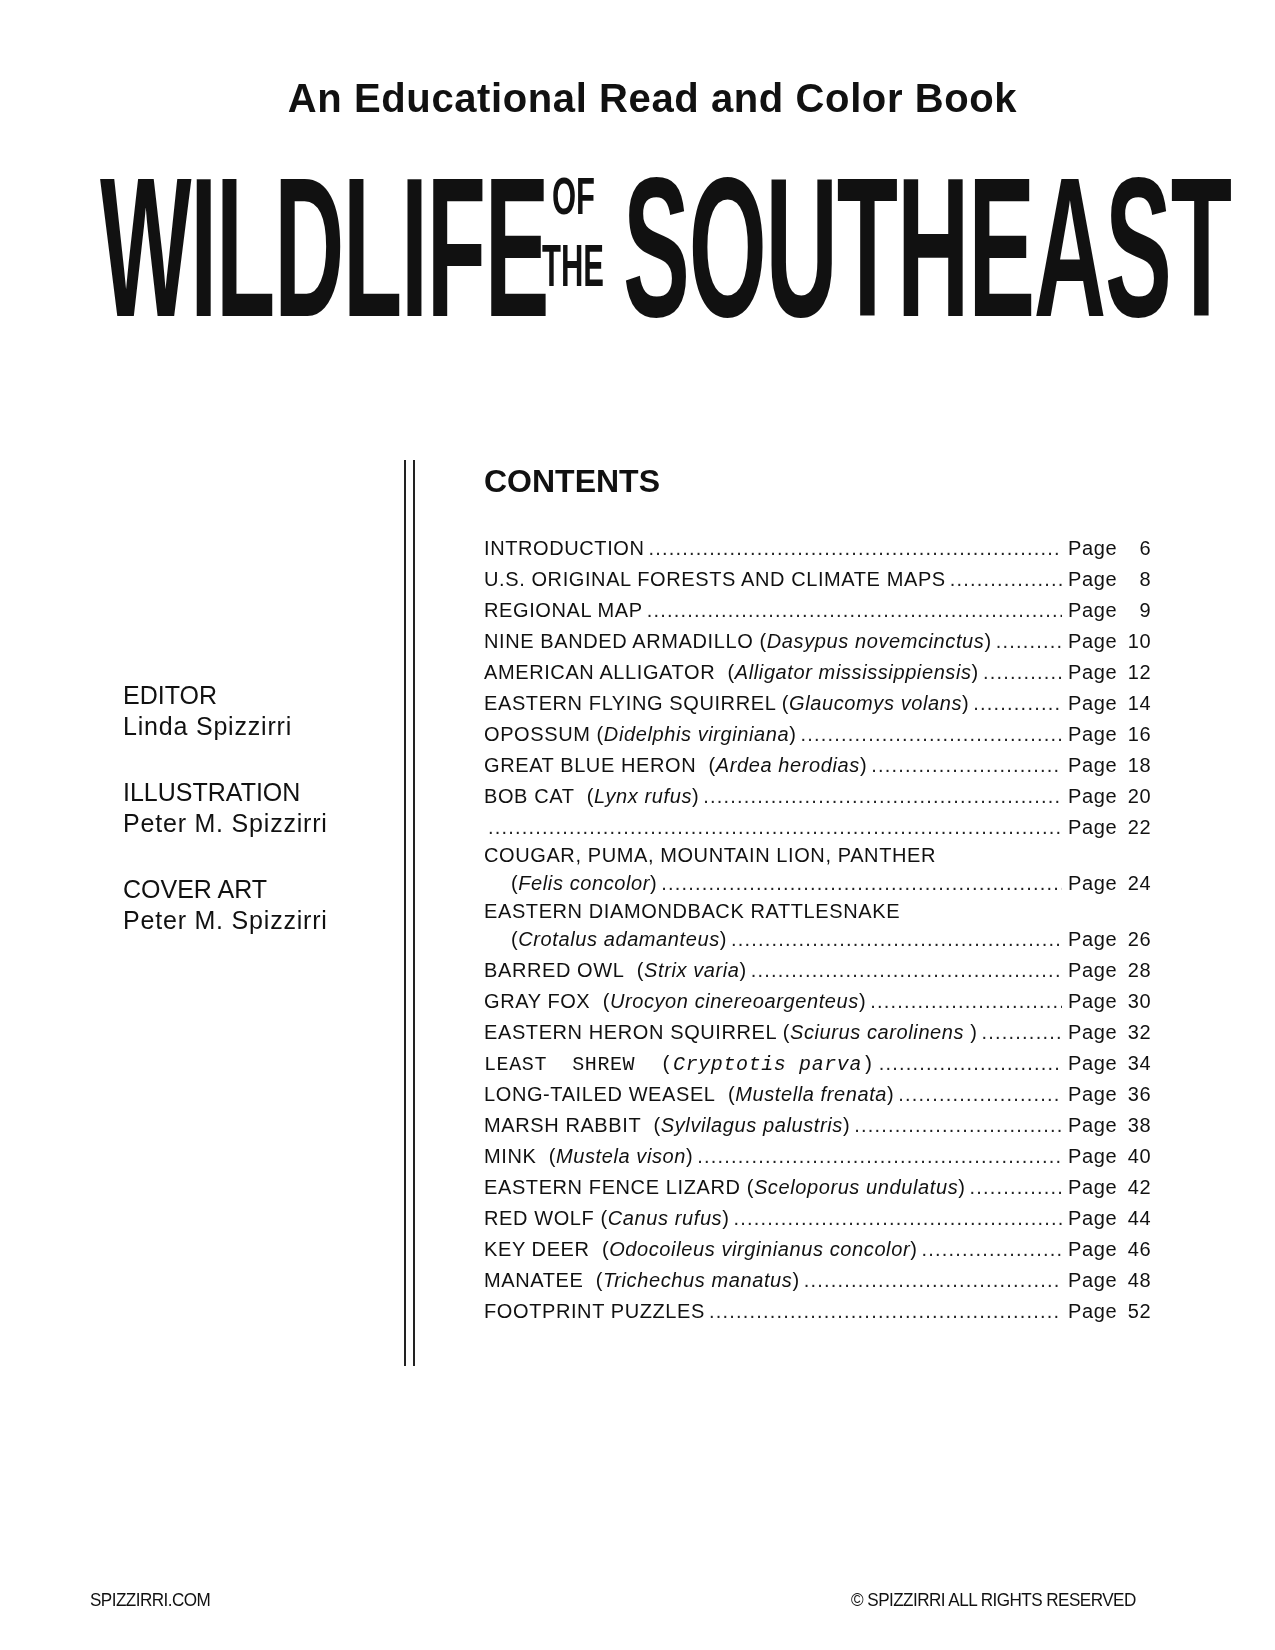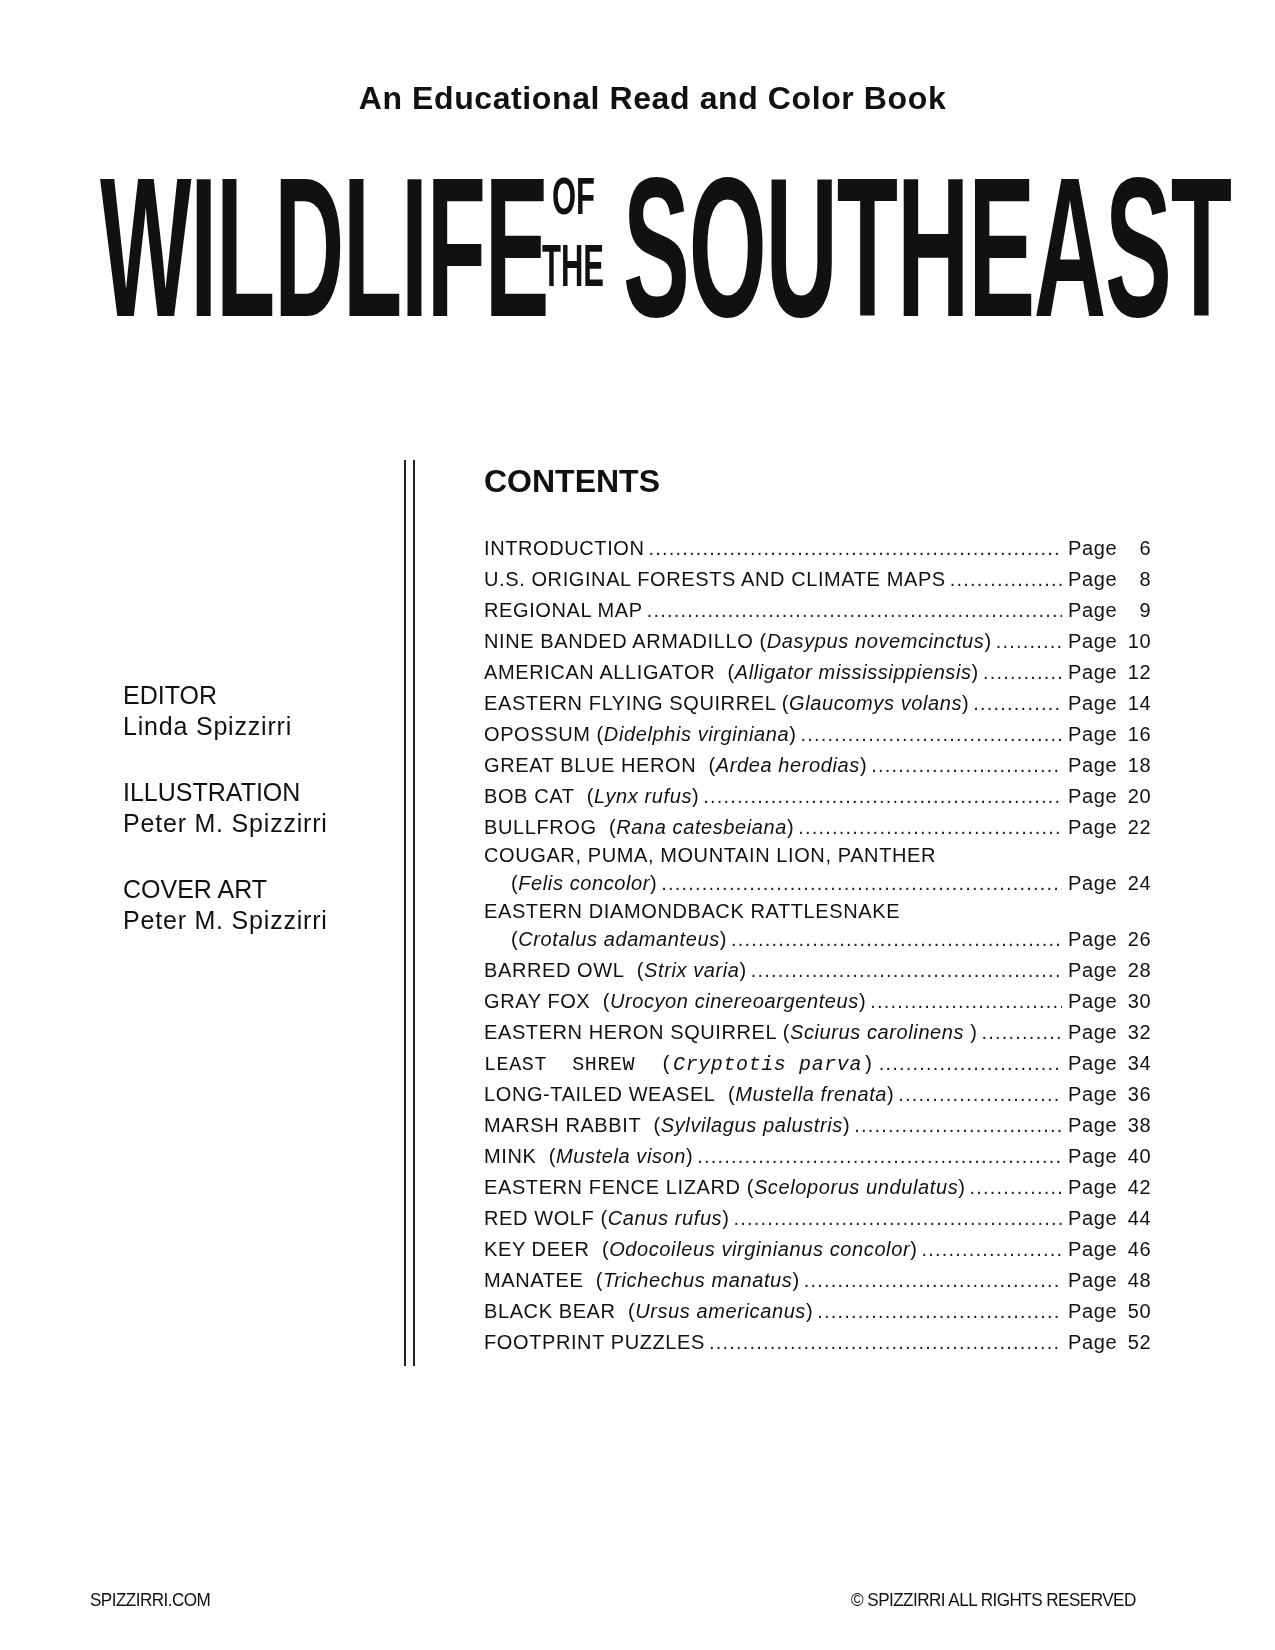--- a/index.html
+++ b/index.html
@@ -9,21 +9,21 @@
       color: #111111;
       font-family: "Liberation Sans", "DejaVu Sans", sans-serif;
       overflow: hidden;
     }
     .page { position: relative; width: 1275px; height: 1650px; }
 
     
     .subtitle {
       position: absolute; left: 0; width: 1275px; top: 76px;
       text-align: center;
-      font-weight: bold; font-size: 32px; letter-spacing: 0.6px;
+      font-weight: bold; font-size: 40px; letter-spacing: 0.6px;
       padding-left: 30px;
       line-height: 44px;
     }
     .big {
       position: absolute; top: 148px;
       font-family: "Liberation Sans", sans-serif;
       font-weight: bold;
       font-size: 170px;
       line-height: 170px;
       height: 170px;
@@ -187,21 +187,20 @@
       <span class="page-label"><span>Page</span><span class="pnum">18</span></span>
     </div>
 
     <div class="toc-row">
       <span class="toc-title"><span>BOB CAT</span>&nbsp; (<span class="sci">Lynx rufus</span>)</span>
       <span class="leader"></span>
       <span class="page-label"><span>Page</span><span class="pnum">20</span></span>
     </div>
 
     <div class="toc-row">
-      <span class="toc-title"><span>BULLFROG</span>&nbsp; (<span class="sci">Rana catesbeiana</span>)</span>
       <span class="leader"></span>
       <span class="page-label"><span>Page</span><span class="pnum">22</span></span>
     </div>
 
     <div class="toc-row toc-head">
       <span class="toc-title">COUGAR, PUMA, MOUNTAIN LION, PANTHER</span>
     </div>
     <div class="toc-row">
       <span class="toc-title indent">(<span class="sci">Felis concolor</span>)</span>
       <span class="leader"></span>
@@ -276,25 +275,20 @@
       <span class="leader"></span>
       <span class="page-label"><span>Page</span><span class="pnum">46</span></span>
     </div>
 
     <div class="toc-row">
       <span class="toc-title"><span>MANATEE</span>&nbsp; (<span class="sci">Trichechus manatus</span>)</span>
       <span class="leader"></span>
       <span class="page-label"><span>Page</span><span class="pnum">48</span></span>
     </div>
 
-    <div class="toc-row">
-      <span class="toc-title"><span>BLACK BEAR</span>&nbsp; (<span class="sci">Ursus americanus</span>)</span>
-      <span class="leader"></span>
-      <span class="page-label"><span>Page</span><span class="pnum">50</span></span>
-    </div>
 
     <div class="toc-row">
       <span class="toc-title">FOOTPRINT PUZZLES</span>
       <span class="leader"></span>
       <span class="page-label"><span>Page</span><span class="pnum">52</span></span>
     </div>
 
   </div>
 
   <div class="footer-left">SPIZZIRRI.COM</div>

